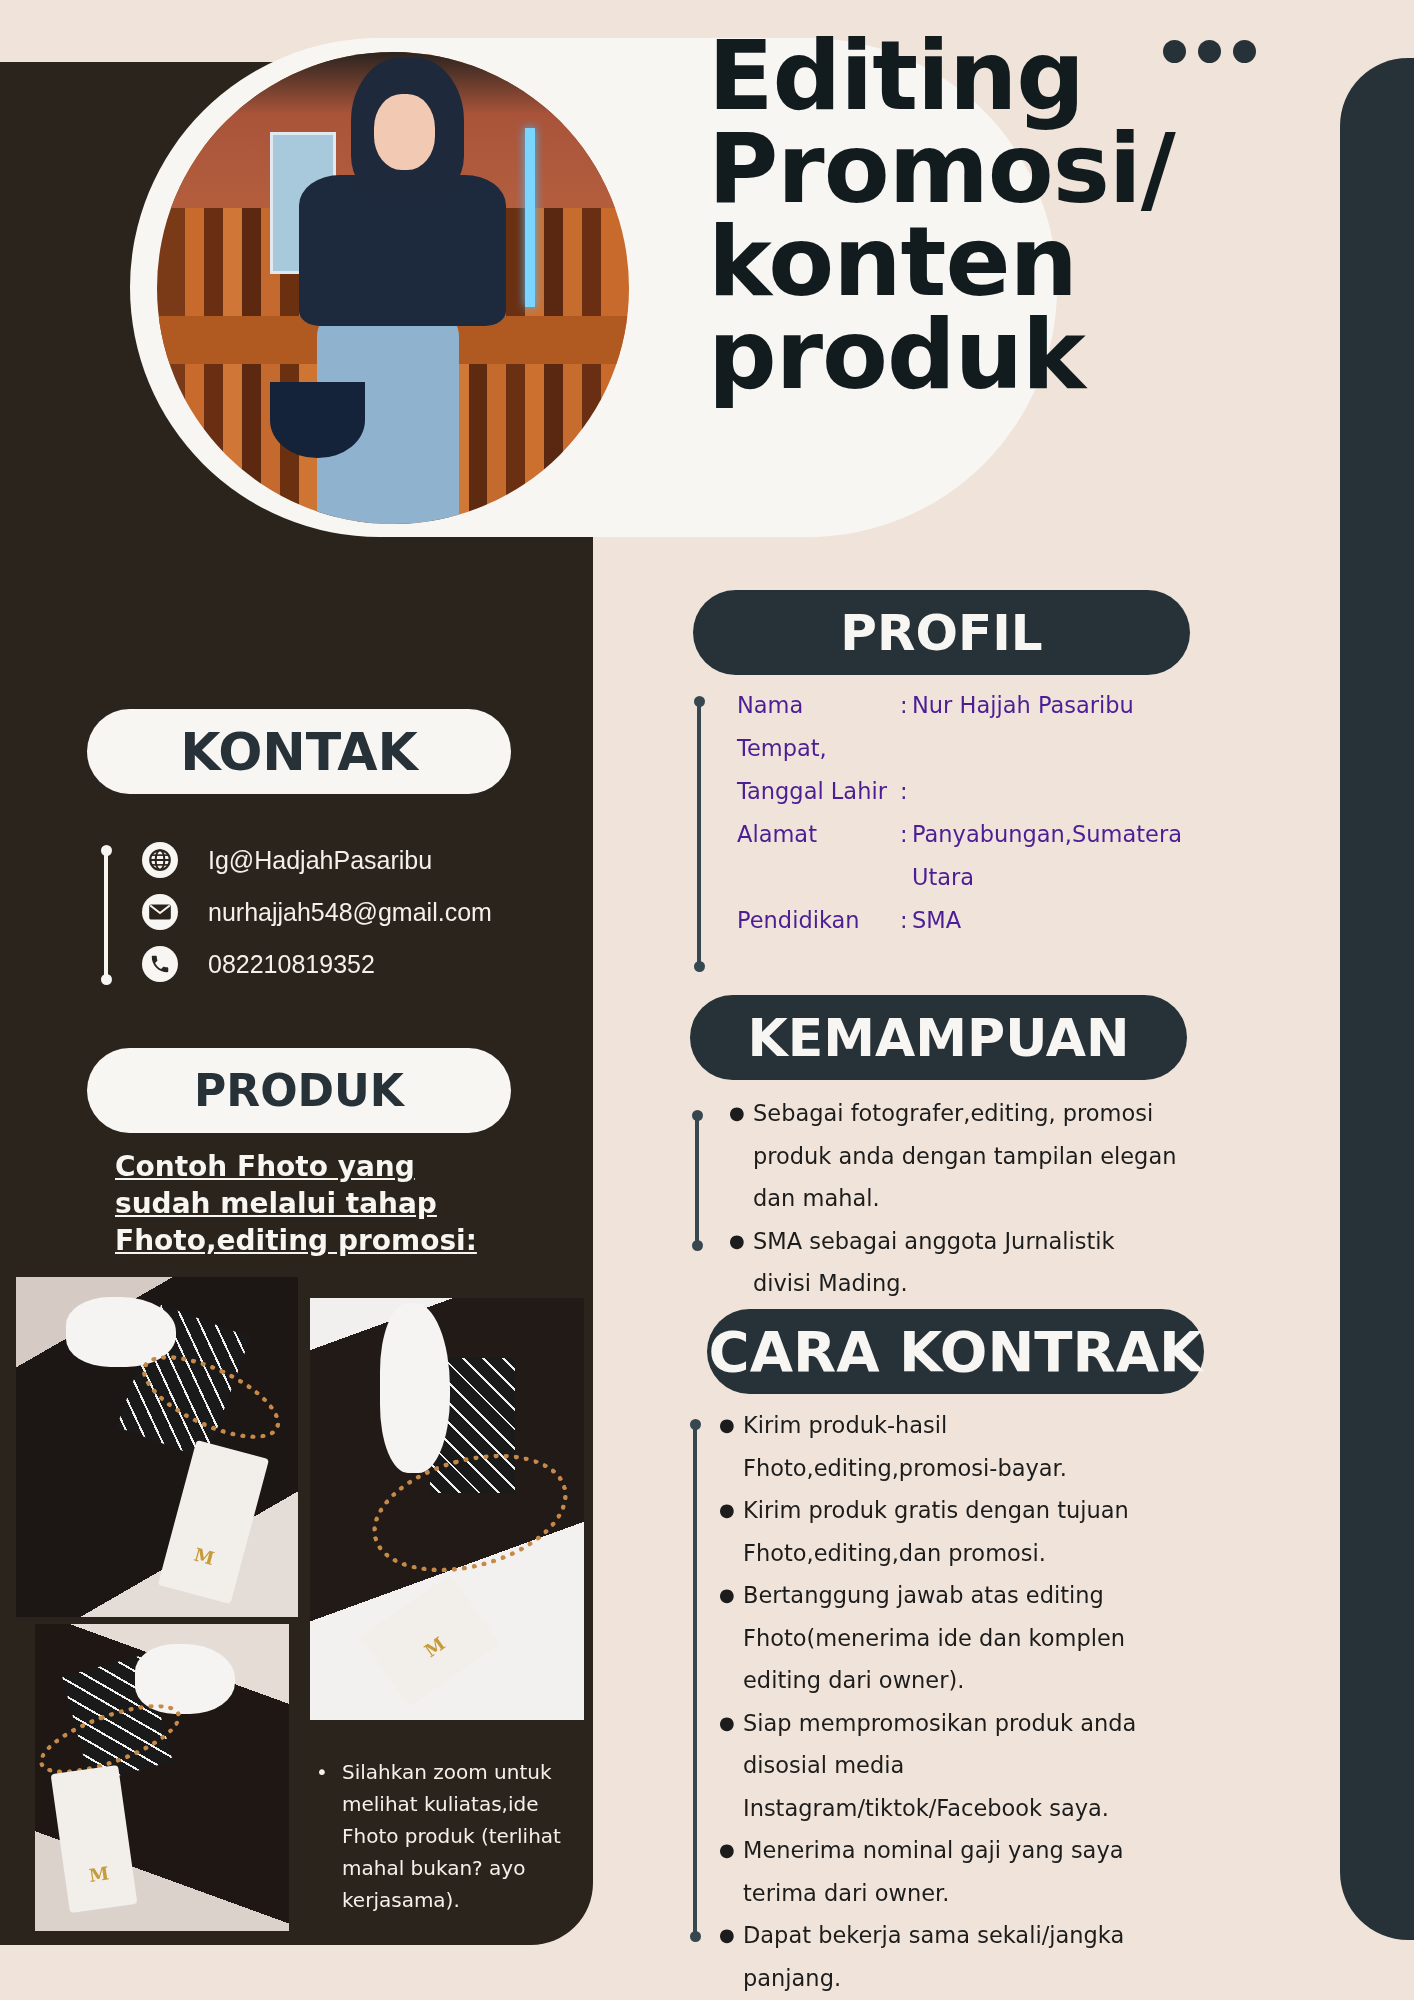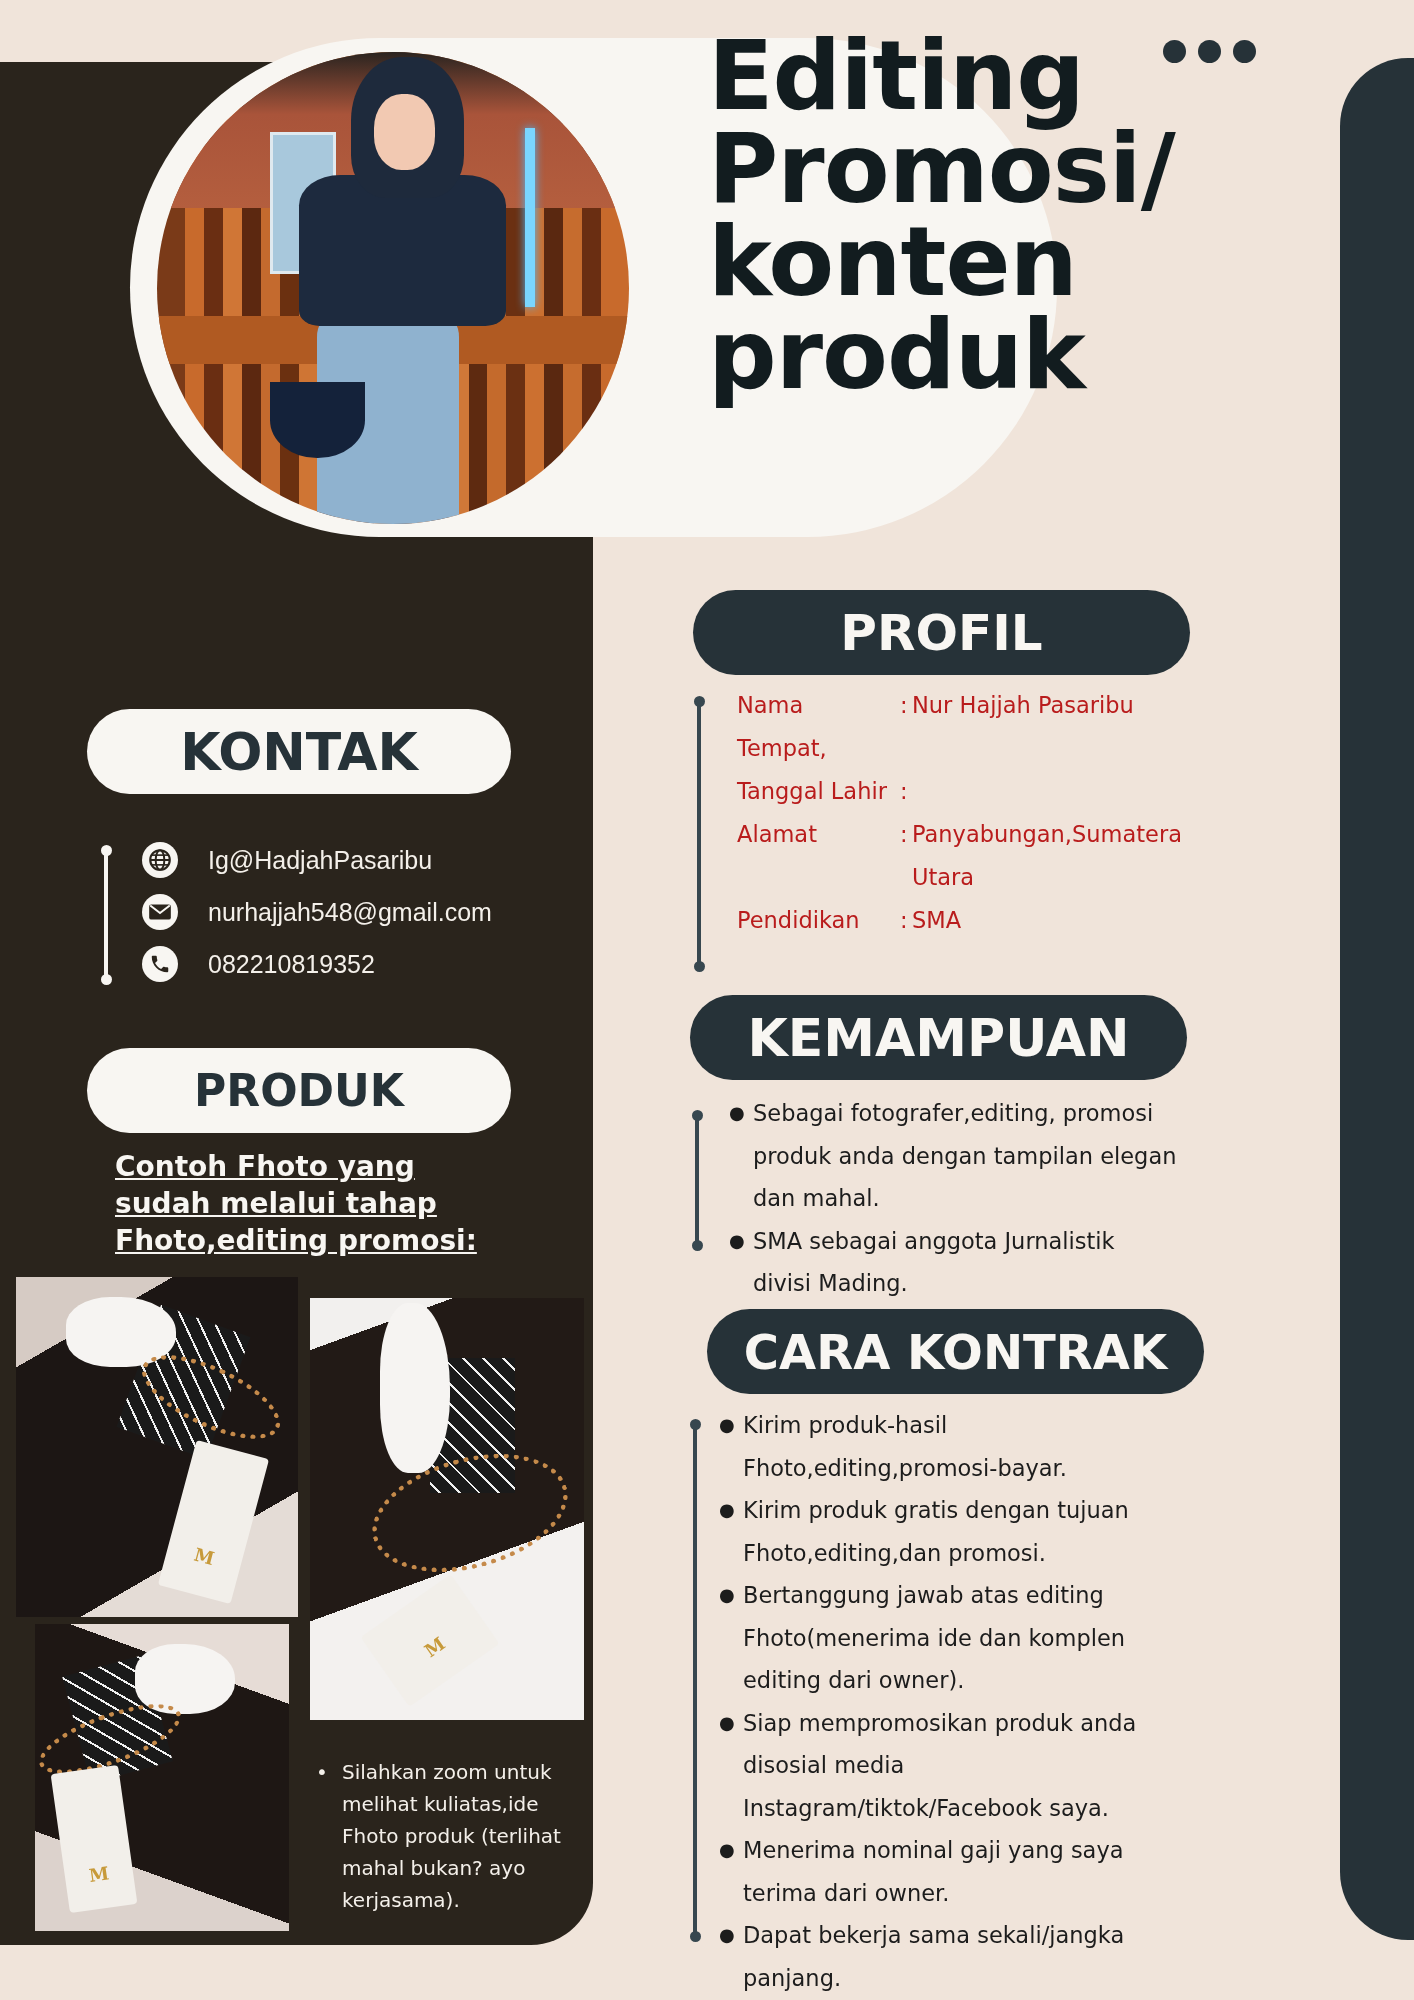--- a/index.html
+++ b/index.html
@@ -35,21 +35,21 @@
 
   
   .pill { display: flex; align-items: center; justify-content: center; font-family: "DejaVu Sans", sans-serif; font-weight: bold; border-radius: 44px; }
   .pill-light { background: #f8f6f2; color: #263238; }
   .pill-dark { background: #263238; color: #f8f6f2; }
 
   .kontak-pill { left: 87px; top: 709px; width: 424px; height: 85px; font-size: 52px; }
   .produk-pill { left: 87px; top: 1048px; width: 424px; height: 85px; font-size: 44px; }
   .profil-pill { left: 693px; top: 590px; width: 497px; height: 85px; font-size: 50px; }
   .kemampuan-pill { left: 690px; top: 995px; width: 497px; height: 85px; font-size: 52px; }
-  .cara-pill { left: 707px; top: 1309px; width: 497px; height: 85px; font-size: 48px; }
+  .cara-pill { left: 707px; top: 1309px; width: 497px; height: 85px; font-size: 56px; }
 
   
   .vline-light { width: 4px; background: #f8f6f2; }
   .vline-dark { width: 4px; background: #37474f; }
   .knob { width: 11px; height: 11px; border-radius: 50%; }
   .knob-light { background: #f8f6f2; }
   .knob-dark { background: #37474f; }
 
   
   .contact-row { display: flex; align-items: center; height: 52px; }
@@ -67,21 +67,21 @@
   .pattern { background: repeating-linear-gradient(45deg, #1a1a1a 0 6px, #f0f0f0 6px 8px, #1a1a1a 8px 14px); }
   .tag { background: #f2efea; border-radius: 4px; }
   .tag-logo { color: #c79a3a; font-family: "DejaVu Serif", serif; font-weight: bold; font-size: 18px; text-align: center; }
   .chain { border: 5px dotted #c58a4a; border-radius: 50%; }
   .tissue { background: #f6f4f2; border-radius: 40% 50% 45% 40%; }
 
   .note { left: 310px; top: 1756px; width: 280px; display: flex; font-family: "DejaVu Sans", sans-serif; font-size: 20px; line-height: 32px; color: #f4f0ea; }
   .note-bullet { width: 32px; flex-shrink: 0; padding-left: 6px; }
 
   
-  .profile-table { left: 737px; top: 684px; width: 520px; font-family: "DejaVu Sans", sans-serif; font-size: 22.5px; color: #b91c1c; }
+  .profile-table { left: 737px; top: 684px; width: 520px; font-family: "DejaVu Sans", sans-serif; font-size: 22.5px; color: #4c1d95; }
   .profile-row { display: flex; line-height: 43px; }
   .profile-label { width: 163px; flex-shrink: 0; }
   .profile-colon { width: 12px; flex-shrink: 0; }
   .profile-value { flex: 1; }
 
   
   .bullet-list { font-family: "DejaVu Sans", sans-serif; font-size: 22.5px; color: #1c1c1c; line-height: 42.5px; }
   .bullet-item { display: flex; }
   .bullet-dot { width: 24px; flex-shrink: 0; font-size: 18px; }
   .kemampuan-list { left: 729px; top: 1092px; width: 450px; }

